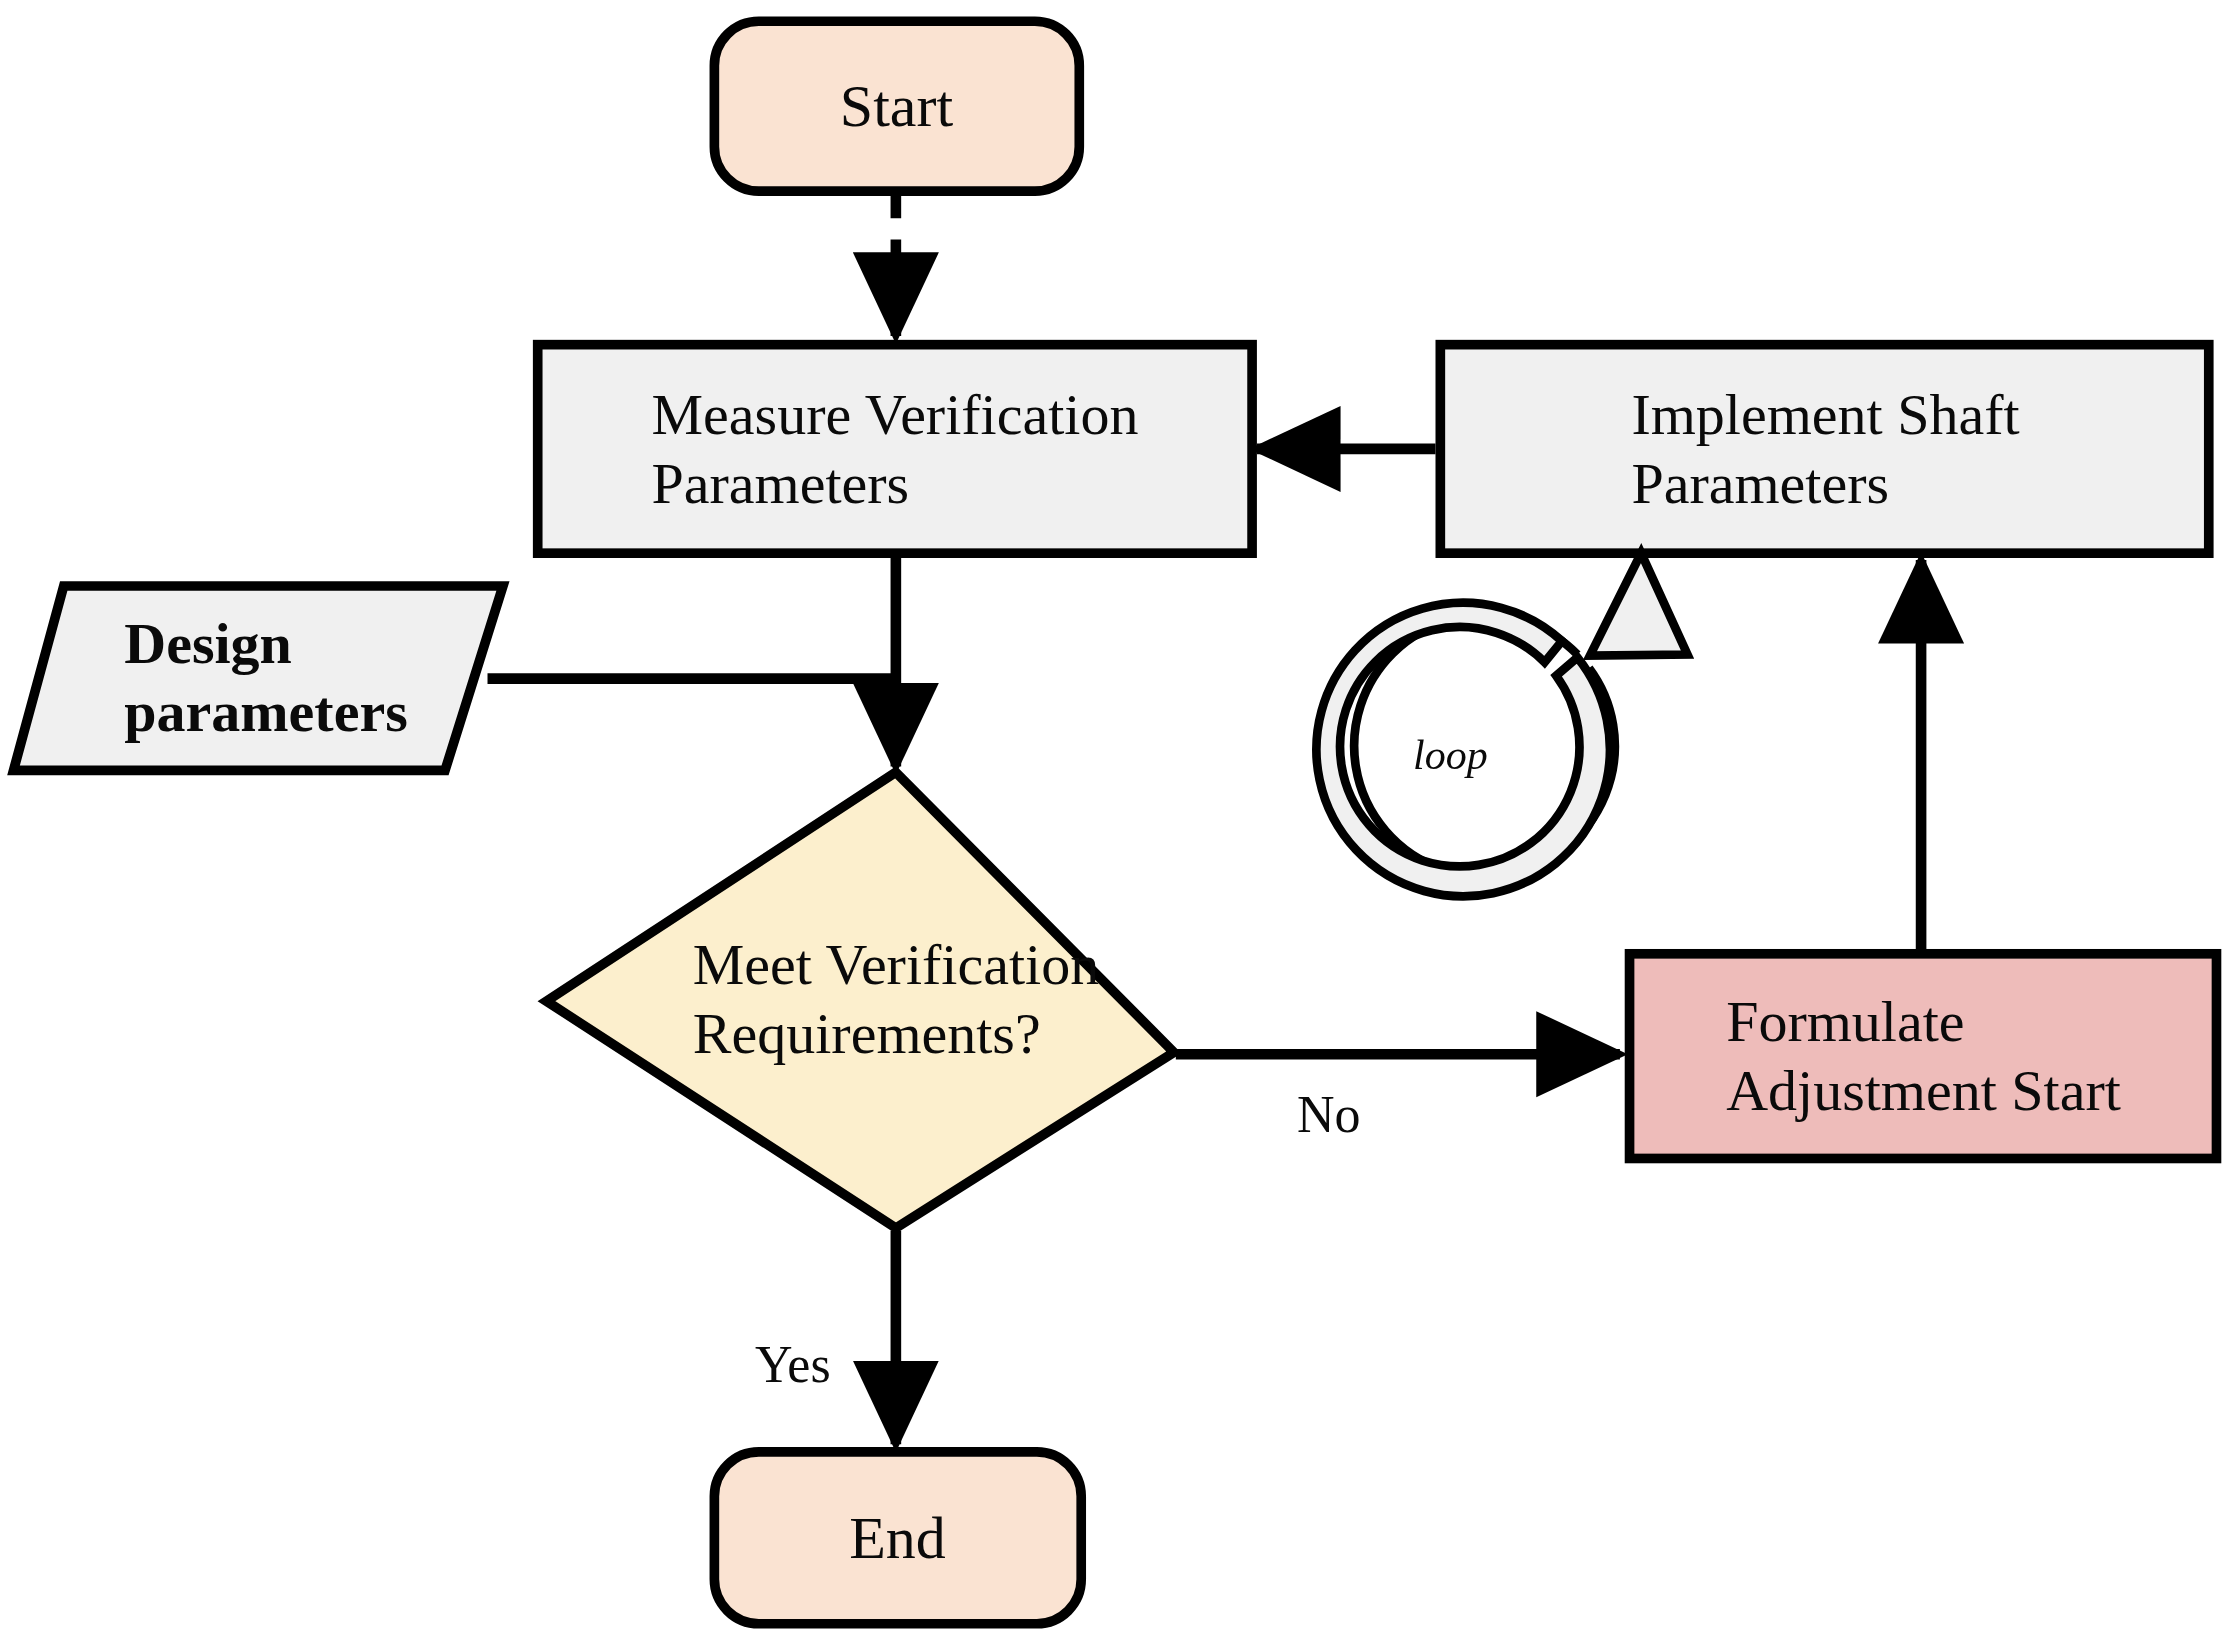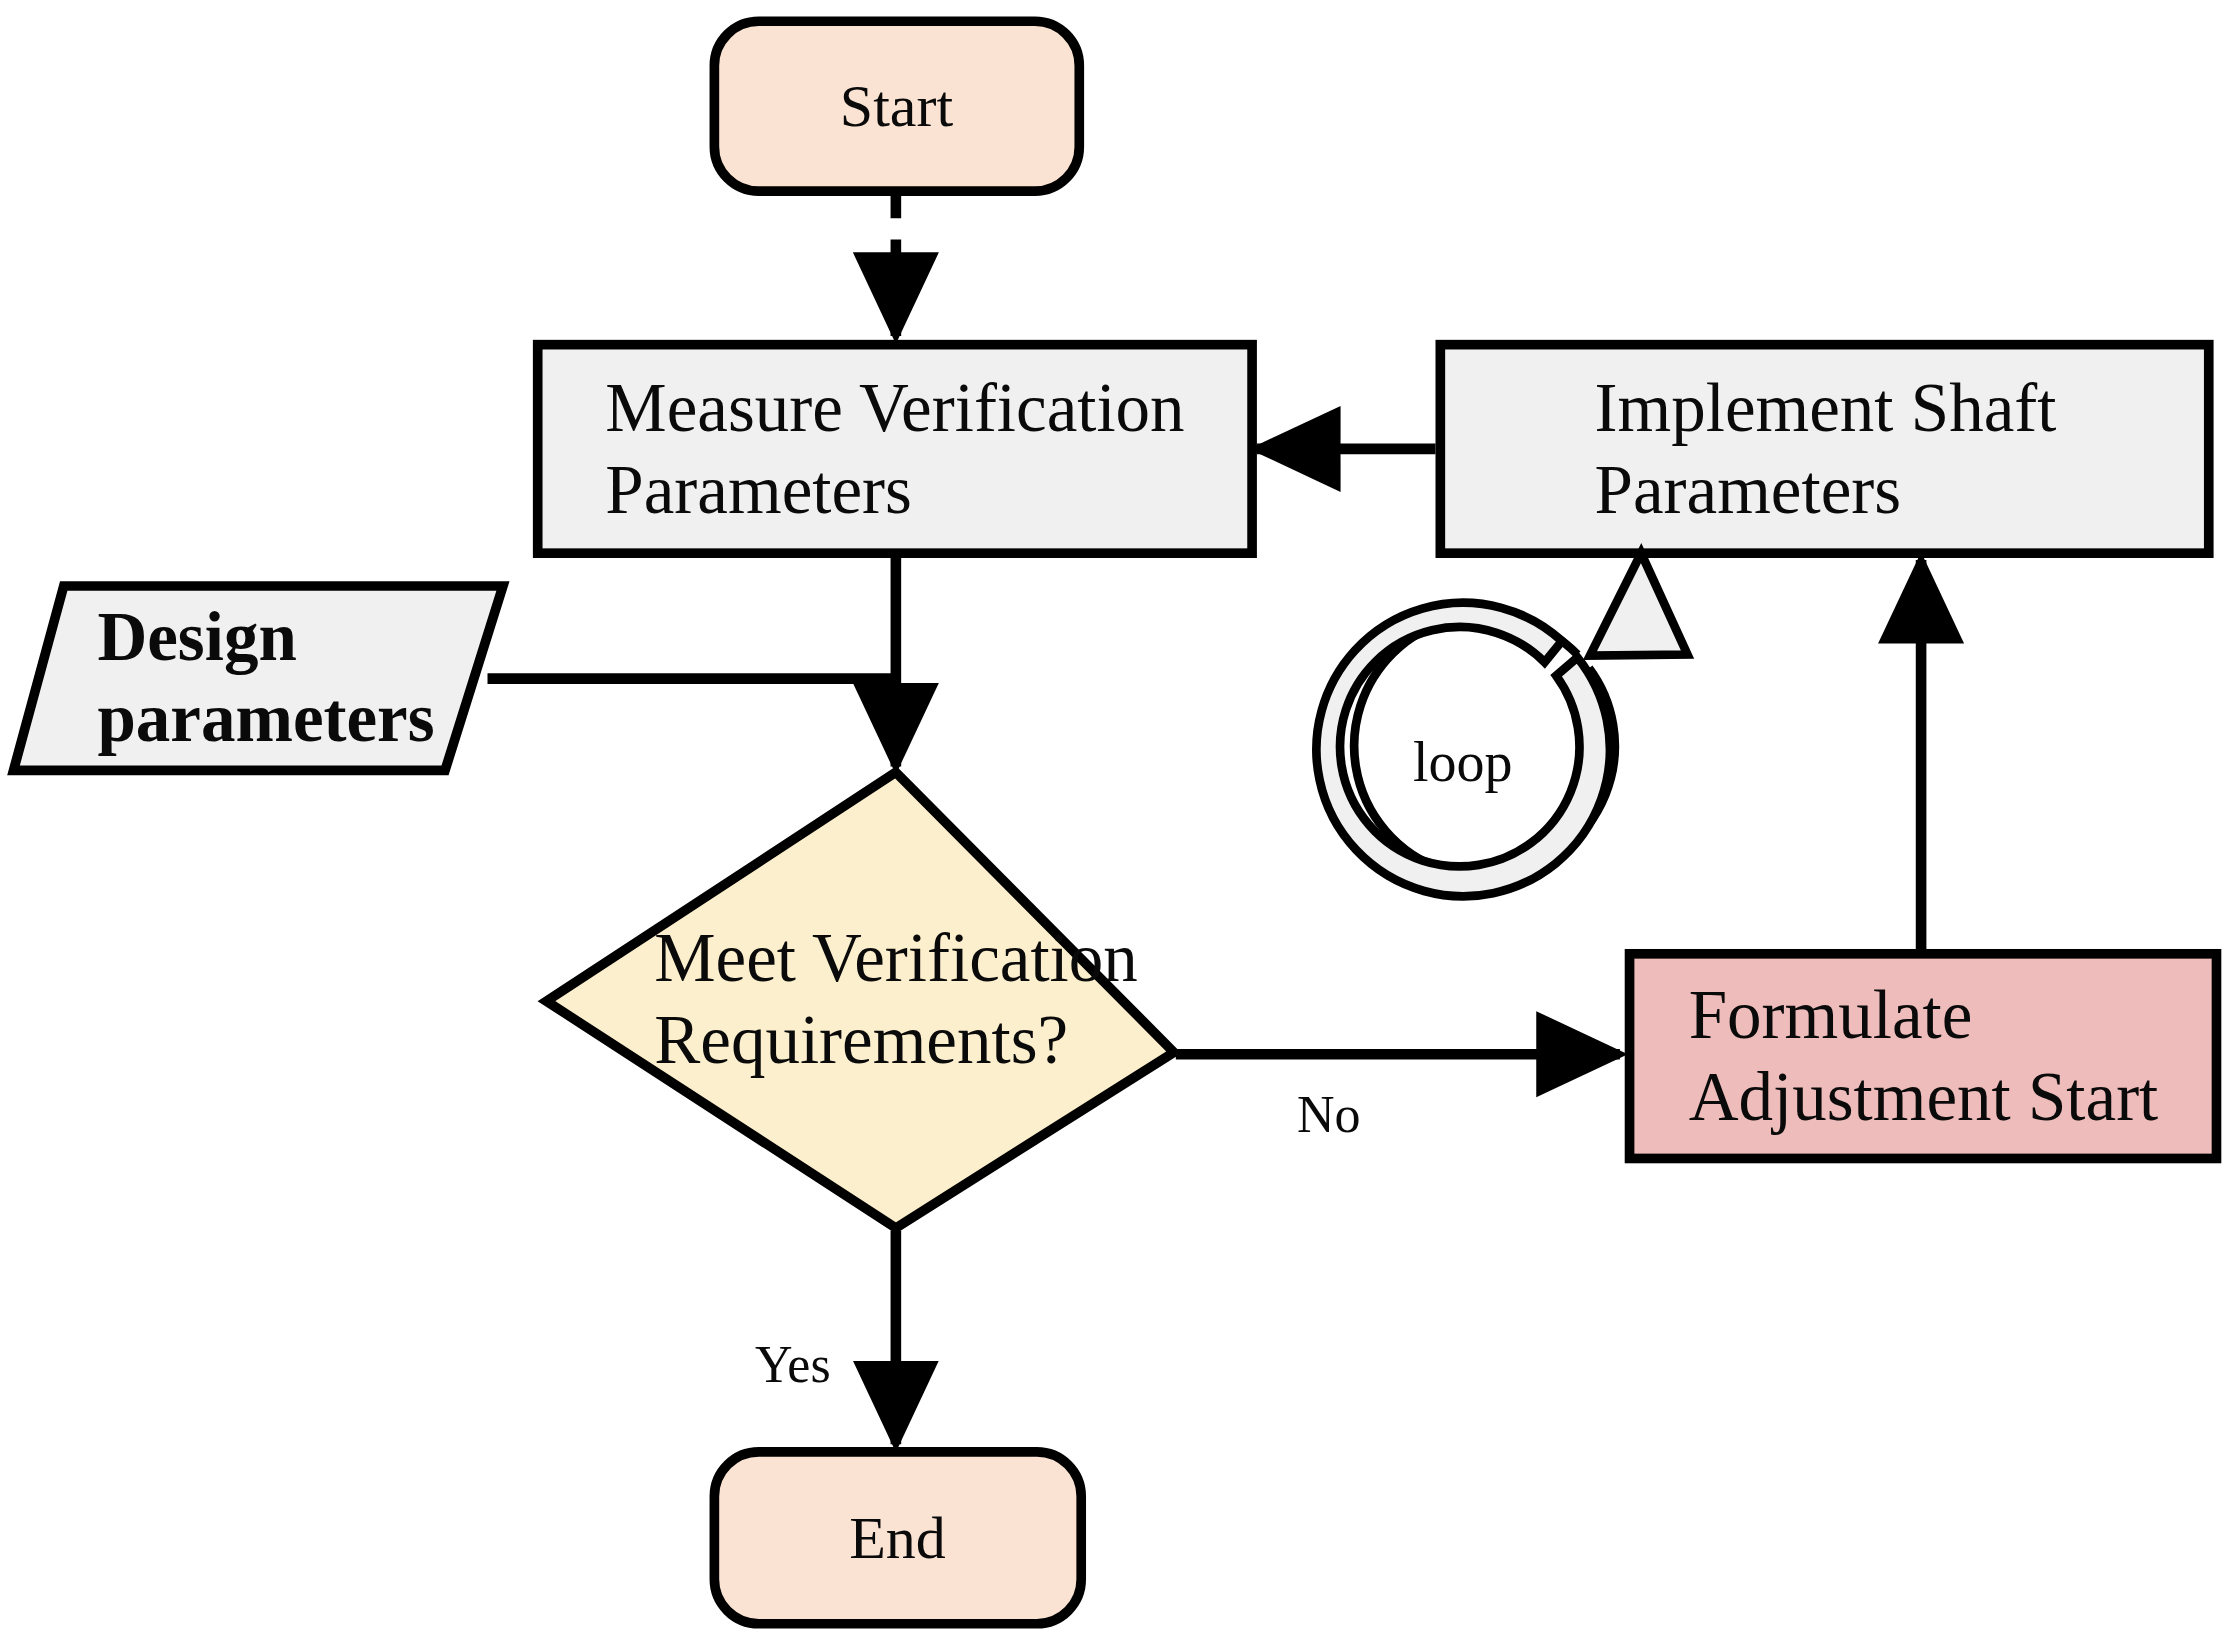--- a/index.html
+++ b/index.html
@@ -31,23 +31,23 @@
     pointer-events: none;
     white-space: pre-line;
   }
   .edge-label {
     position: absolute;
     color: #0a0a0a;
     line-height: 1;
     white-space: nowrap;
   }
   .fs-big   { font-size: 60px; }
-  .fs-node  { font-size: 69px; }
+  .fs-node  { font-size: 58px; }
   .fs-edge  { font-size: 52px; }
-  .fs-loop  { font-size: 56px; }
+  .fs-loop  { font-size: 42px; font-style: italic; }
 </style>
 </head>
 <body>
 
 <svg id="canvas" viewBox="0 0 2310 1705" xmlns="http://www.w3.org/2000/svg">
   <defs>
     <marker id="arrow-solid" viewBox="0 0 12 12" refX="10.5" refY="6" markerWidth="9" markerHeight="9" orient="auto-start-reverse" markerUnits="strokeWidth">
       <path d="M 0 0.6 L 11.5 6 L 0 11.4 z" fill="#000000"></path>
     </marker>
     <marker id="arrow-dashed" viewBox="0 0 12 12" refX="10.5" refY="6" markerWidth="9" markerHeight="9" orient="auto-start-reverse" markerUnits="strokeWidth">

